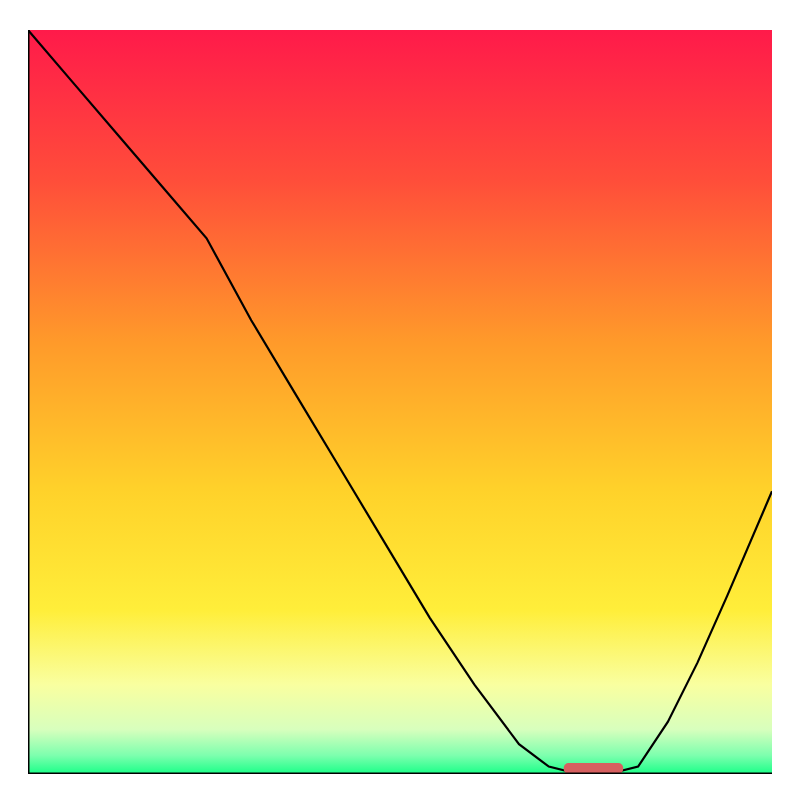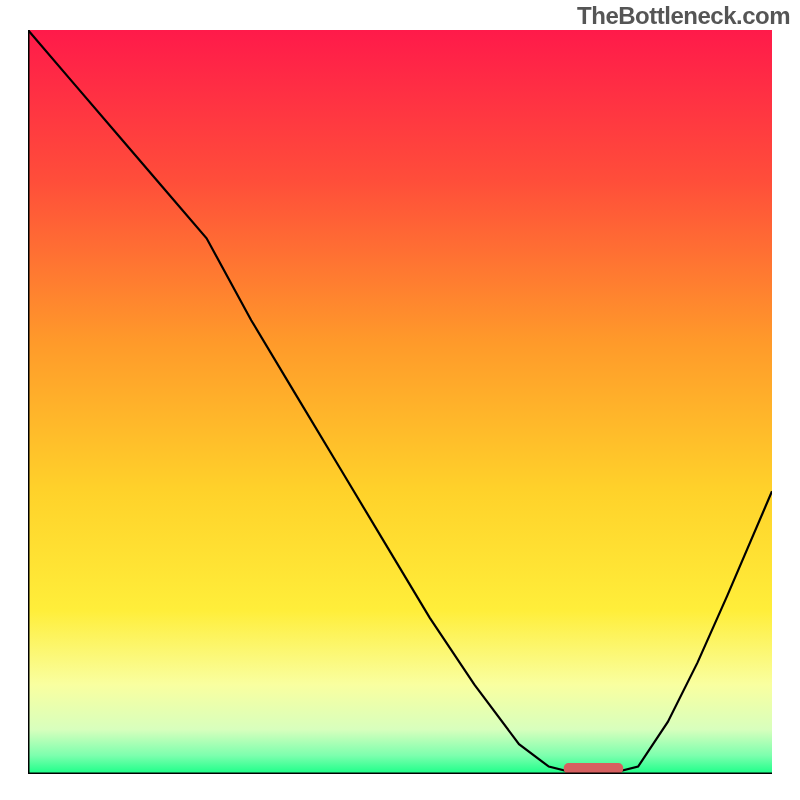--- a/index.html
+++ b/index.html
@@ -52,21 +52,20 @@
   }
   .marker {
     fill: #d66060;
     stroke: none;
   }
 </style>
 </head>
 <body>
 
 <div class="container">
-  <div class="watermark">TheBottleneck.com</div>
 
   <div class="plot-area">
     <svg class="gradient-bg" viewBox="0 0 744 744" preserveAspectRatio="none">
       <defs>
         <linearGradient id="bg-grad" x1="0" y1="0" x2="0" y2="1">
             <stop offset="0%" stop-color="#ff1a4a"></stop>
             <stop offset="20%" stop-color="#ff4d3a"></stop>
             <stop offset="42%" stop-color="#ff9a2a"></stop>
             <stop offset="62%" stop-color="#ffd22a"></stop>
             <stop offset="78%" stop-color="#ffee3a"></stop>

